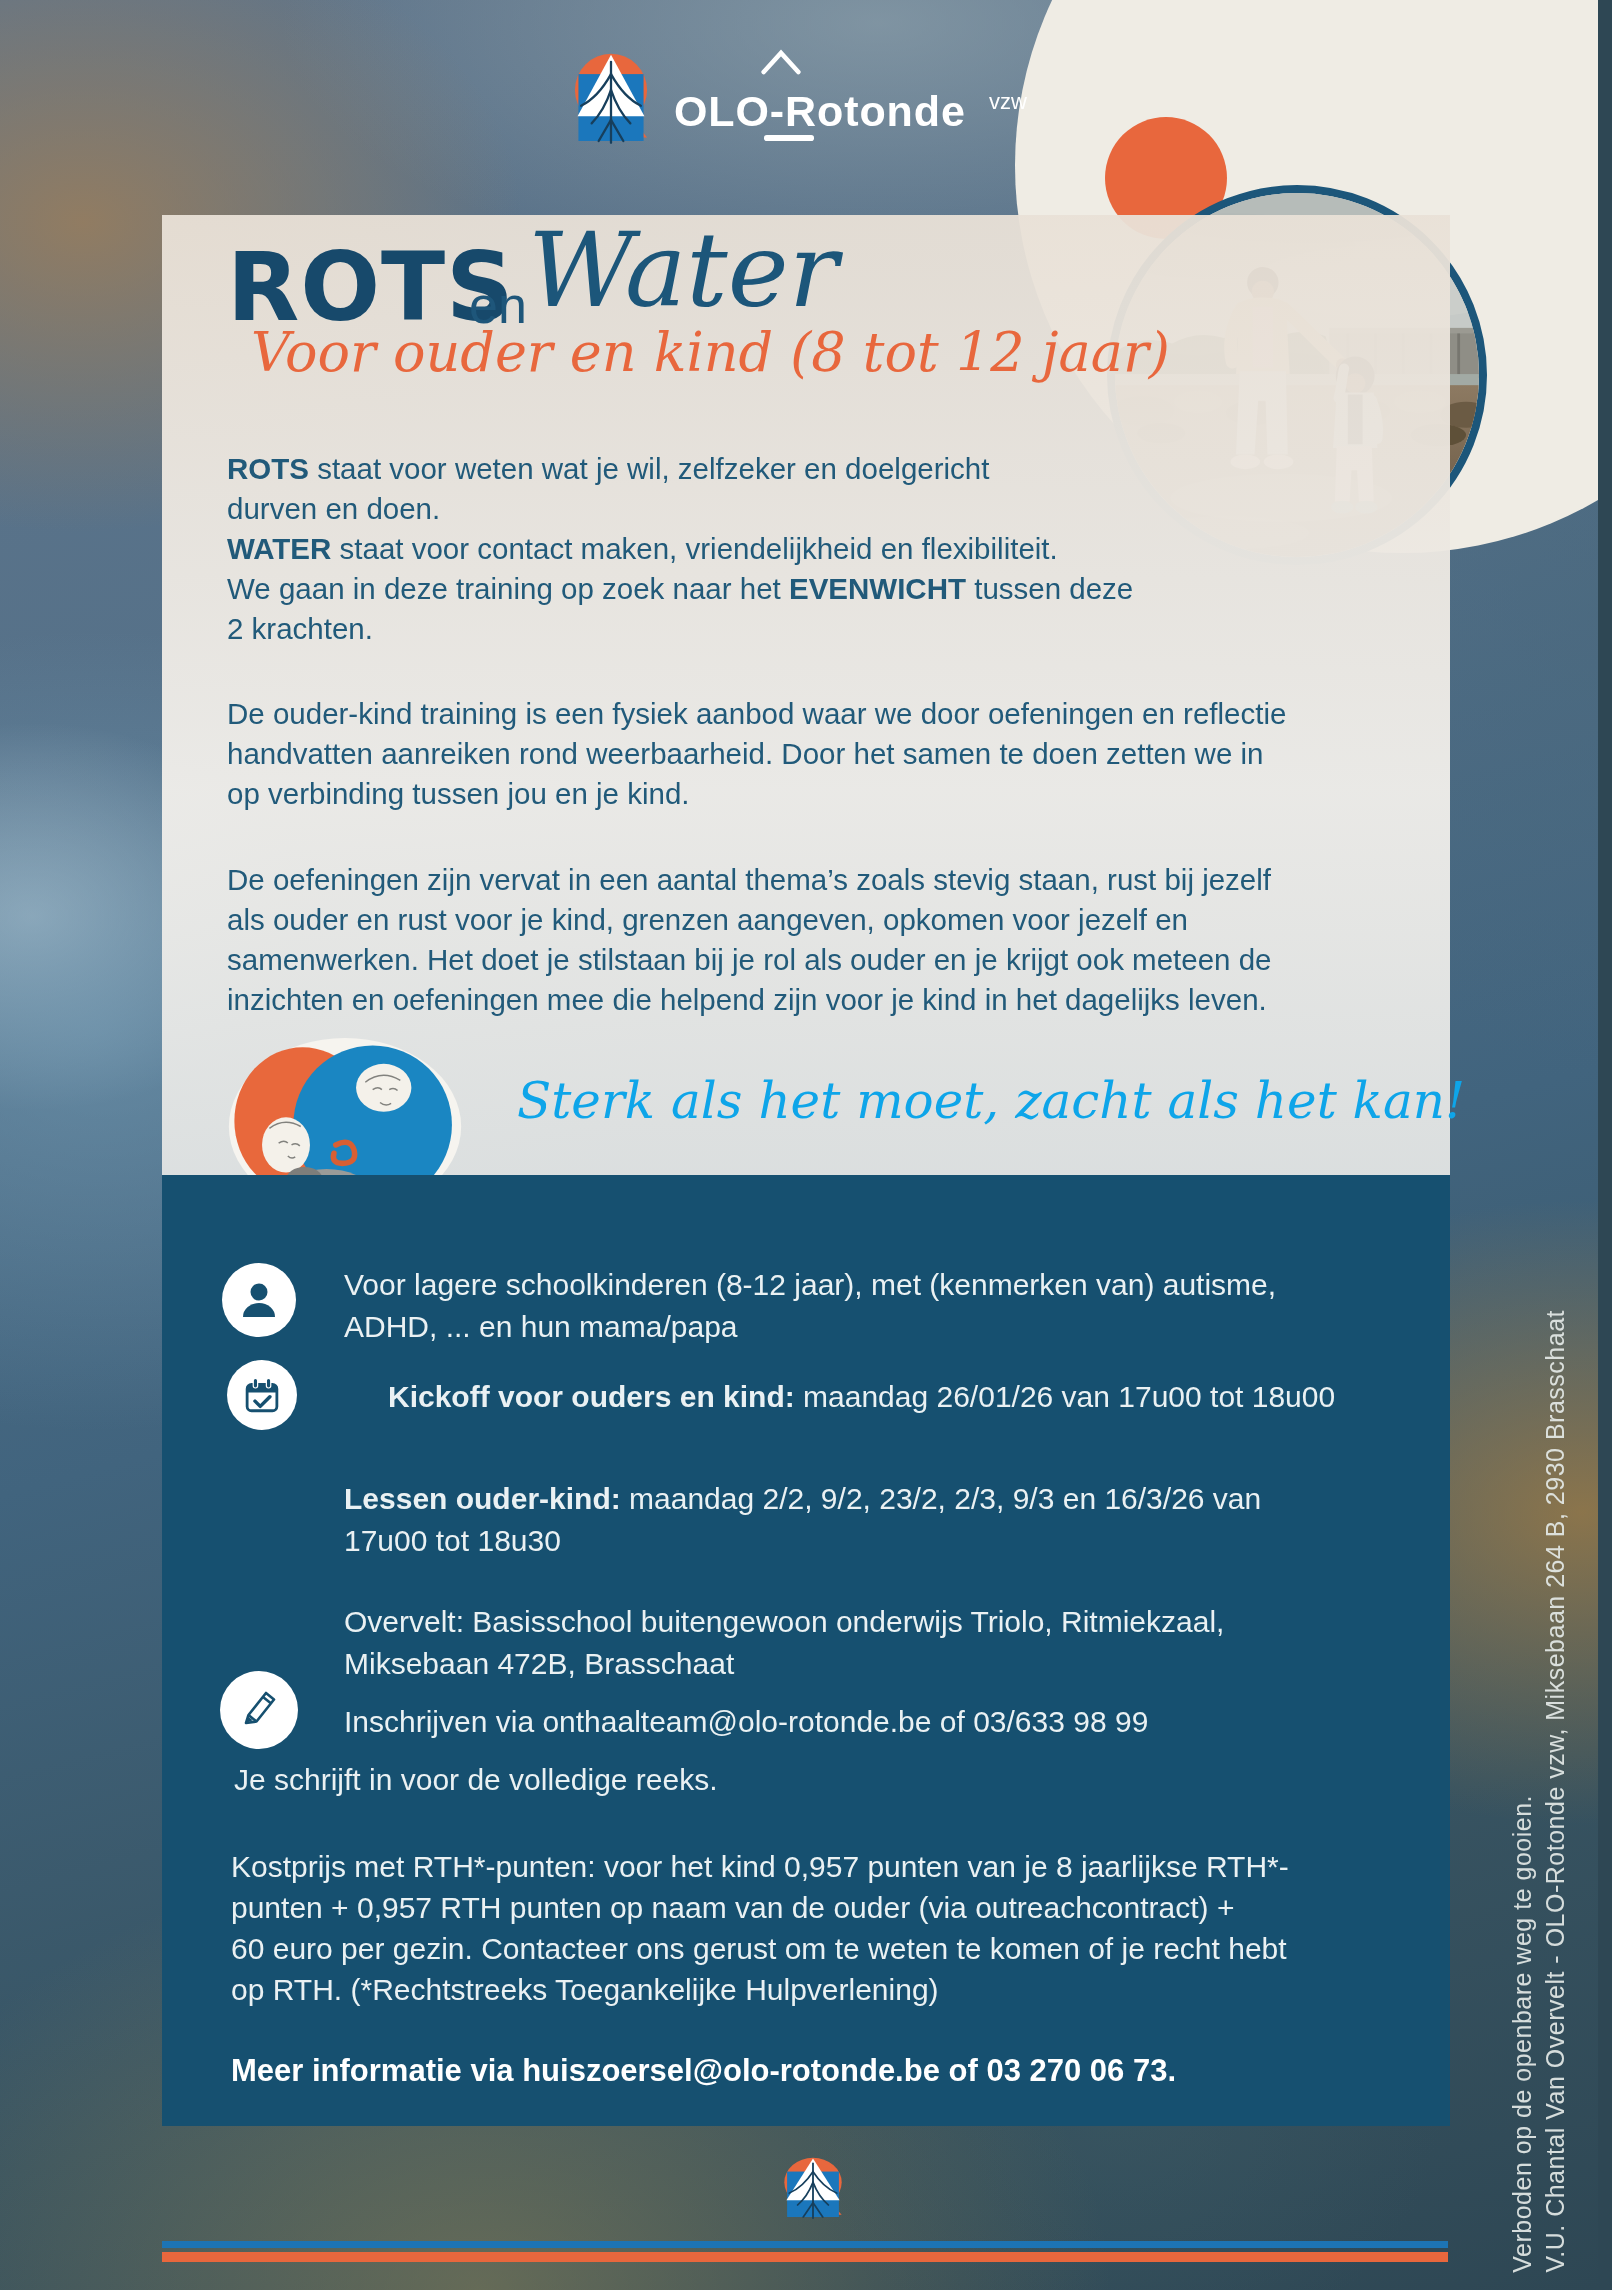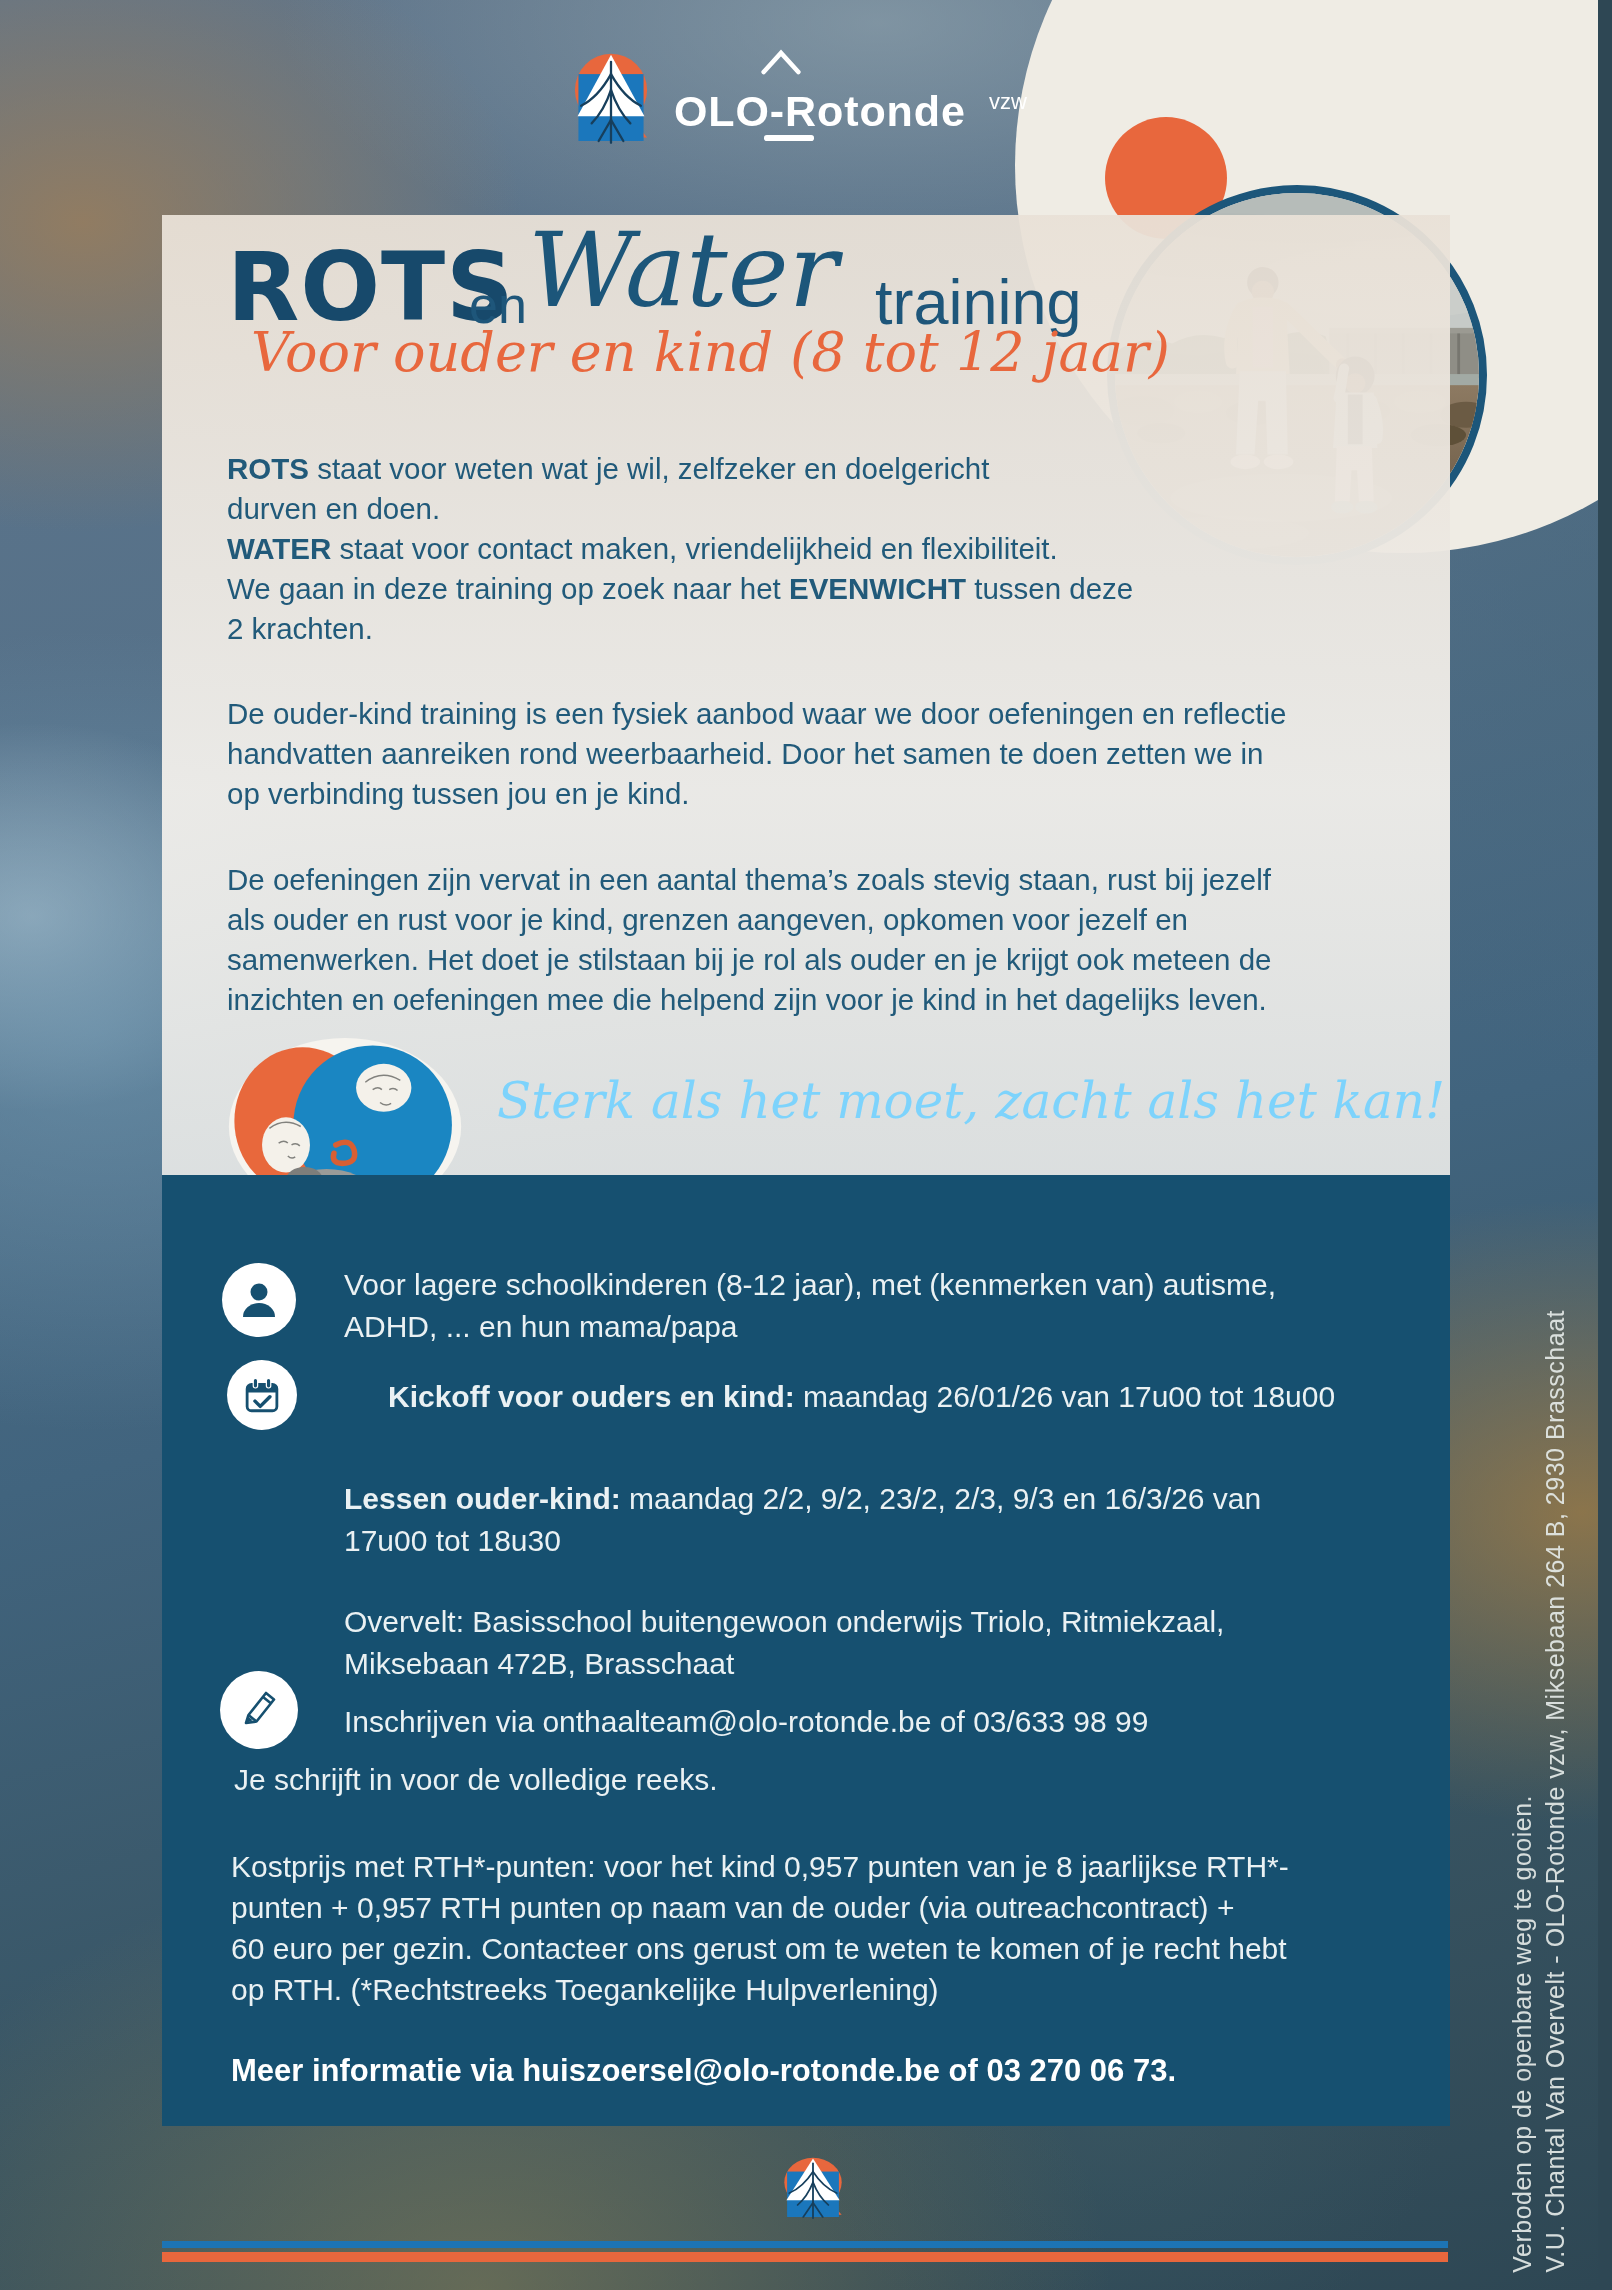--- a/index.html
+++ b/index.html
@@ -47,22 +47,22 @@
            color:#1c567a;font-family:"DejaVu Serif",serif;}
   .t-training{position:absolute;left:875px;top:266px;font-size:63px;font-weight:300;color:#1e567a;}
   .t-subtitle{position:absolute;left:251px;top:321px;font-size:54px;font-style:italic;
               color:#e8673d;font-family:"DejaVu Serif",serif;white-space:nowrap;}
   
   .body-text{position:absolute;color:#215a7a;font-size:29.5px;line-height:40px;white-space:nowrap;}
   .p1{left:227px;top:449px;}
   .p2{left:227px;top:694px;}
   .p3{left:227px;top:860px;}
   .b{font-weight:bold;}
-  .quote{position:absolute;left:497px;top:1072px;font-size:50px;font-style:italic;
-         color:#7dd3fc;font-family:"DejaVu Serif",serif;white-space:nowrap;}
+  .quote{position:absolute;left:517px;top:1072px;font-size:50px;font-style:italic;
+         color:#0ea5e9;font-family:"DejaVu Serif",serif;white-space:nowrap;}
   .yinyang{position:absolute;left:227px;top:1036px;}
   
   .icon-circle{position:absolute;background:#ffffff;border-radius:50%;
                display:flex;align-items:center;justify-content:center;}
   .ic-person{left:222px;top:1263px;width:74px;height:74px;}
   .ic-calendar{left:227px;top:1360px;width:70px;height:70px;}
   .ic-pencil{left:220px;top:1671px;width:78px;height:78px;}
   .dark-text{position:absolute;color:#eaf1f3;font-size:30px;line-height:42px;white-space:nowrap;}
   .r-audience{left:344px;top:1264px;}
   .r-kickoff{left:344px;top:1376px;margin-left:44px;}
@@ -179,21 +179,20 @@
         <ellipse cx="272" cy="340" rx="12" ry="7" fill="#6f9aa0"></ellipse>
       </g>
     </svg>
   </div>
 
   <div class="light-panel"></div>
 
   <div class="t-rots">ROTS</div>
   <div class="t-en">en</div>
   <div class="t-water">Water</div>
-  <div class="t-training">training</div>
   <div class="t-subtitle">Voor ouder en kind (8 tot 12 jaar)</div>
 
   <div class="body-text p1"><span class="b">ROTS</span><span> staat voor weten wat je wil, zelfzeker en doelgericht</span><br><span>durven en doen.</span><br><span></span><span class="b">WATER</span><span> staat voor contact maken, vriendelijkheid en flexibiliteit.</span><br><span>We gaan in deze training op zoek naar het </span><span class="b">EVENWICHT</span><span> tussen deze</span><br><span>2 krachten.</span></div>
   <div class="body-text p2"><span>De ouder-kind training is een fysiek aanbod waar we door oefeningen en reflectie</span><br><span>handvatten aanreiken rond weerbaarheid. Door het samen te doen zetten we in</span><br><span>op verbinding tussen jou en je kind.</span></div>
   <div class="body-text p3"><span>De oefeningen zijn vervat in een aantal thema’s zoals stevig staan, rust bij jezelf</span><br><span>als ouder en rust voor je kind, grenzen aangeven, opkomen voor jezelf en</span><br><span>samenwerken. Het doet je stilstaan bij je rol als ouder en je krijgt ook meteen de</span><br><span>inzichten en oefeningen mee die helpend zijn voor je kind in het dagelijks leven.</span></div>
 
   <div class="yinyang">
     <svg width="236" height="181" viewBox="0 0 256 196">
       <ellipse cx="128" cy="98" rx="126" ry="96" fill="#f6f4ef"></ellipse>
       <ellipse cx="82" cy="92" rx="74" ry="80" fill="#e8683c"></ellipse>

